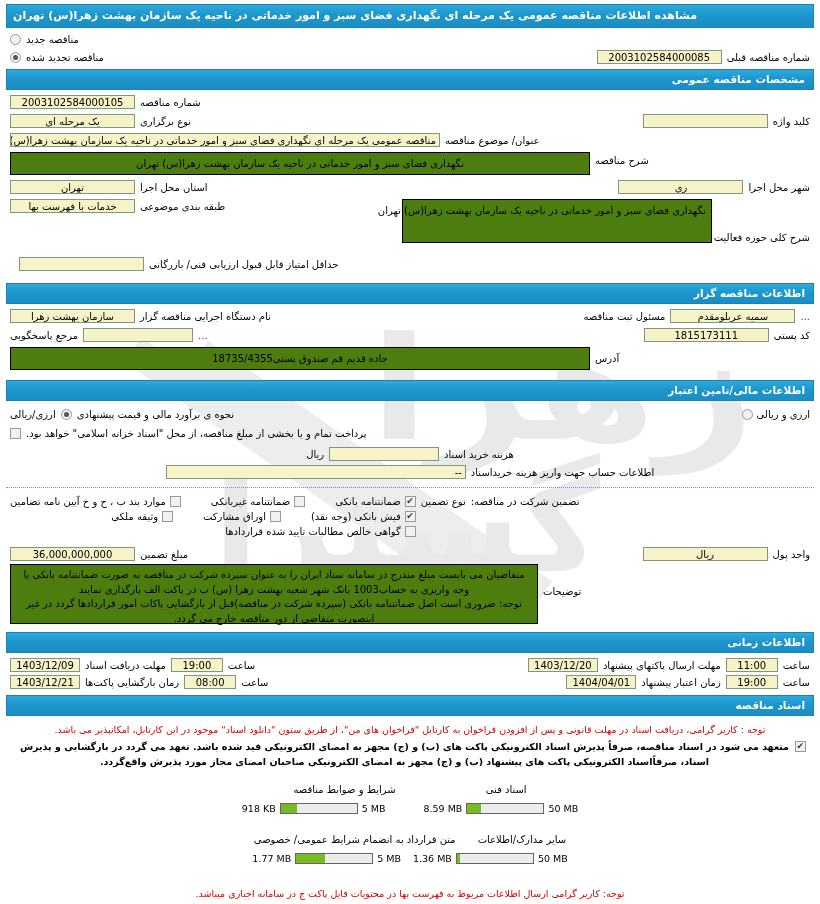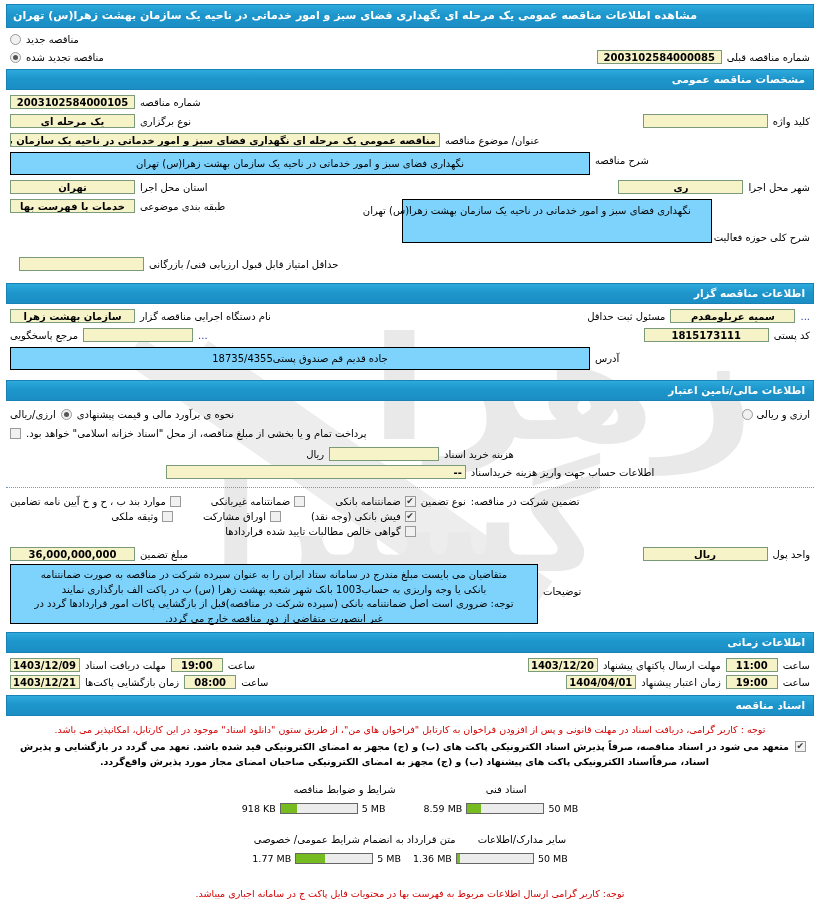--- a/index.html
+++ b/index.html
@@ -101,34 +101,33 @@
     background: #f7f3c8;
     border: 1px solid #7a9a7a;
     height: 14px;
     line-height: 14px;
     font-size: 10px;
     padding: 0 3px;
     box-sizing: border-box;
     text-align: center;
     overflow: hidden;
     white-space: nowrap;
-    font-weight: bold;
   }
   .field.w-num { width: 125px; text-align: center; }
   .field.w-med { width: 125px; }
   .field.w-wide { width: 300px; }
   .field.w-xwide { width: 430px; }
   .field.w-small { width: 110px; }
   .field.w-time { width: 52px; }
   .field.w-date { width: 70px; }
   .box {
     border: 1px solid #000000;
-    background: #7dd3fc;
+    background: #4d7c0f;
     font-size: 10px;
-    padding: 3px 20px;
+    padding: 3px 5px;
     box-sizing: border-box;
     line-height: 1.5;
     text-align: right;
   }
   
   .radio, .cbox {
     width: 11px;
     height: 11px;
     border: 1px solid #9a9a9a;
     background: #f1f1f1;
@@ -315,21 +314,21 @@
       <span class="field w-num"></span>
     </div>
   </div>
 
   <div class="section-bar" style="margin-top:12px;">اطلاعات مناقصه گزار</div>
 
   <div class="row two-col">
     <div class="cell">
       <span class="lbl" style="color:#2a3fa0;">...</span>
       <span class="field w-med">سمیه عربلومقدم</span>
-      <span class="lbl">مسئول ثبت حداقل</span>
+      <span class="lbl">مسئول ثبت مناقصه</span>
     </div>
     <div class="cell">
       <span class="lbl">نام دستگاه اجرایی مناقصه گزار</span>
       <span class="field w-num">سازمان بهشت زهرا</span>
     </div>
   </div>
 
   <div class="row two-col">
     <div class="cell">
       <span class="lbl">کد پستی</span>

